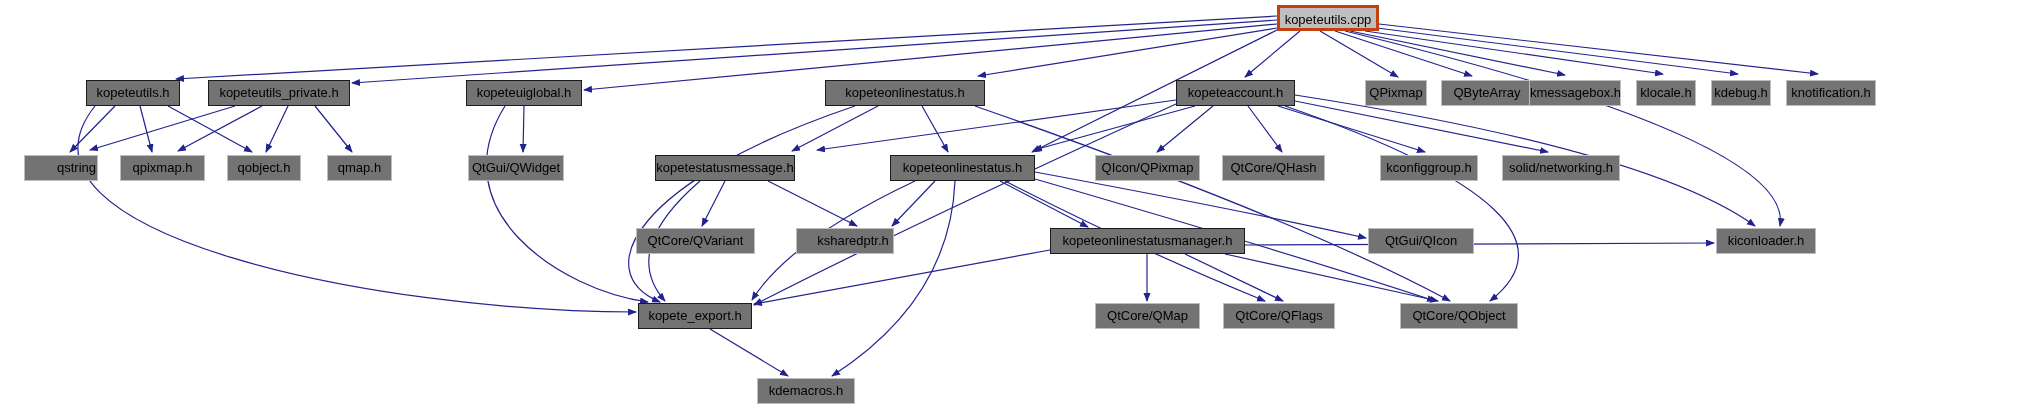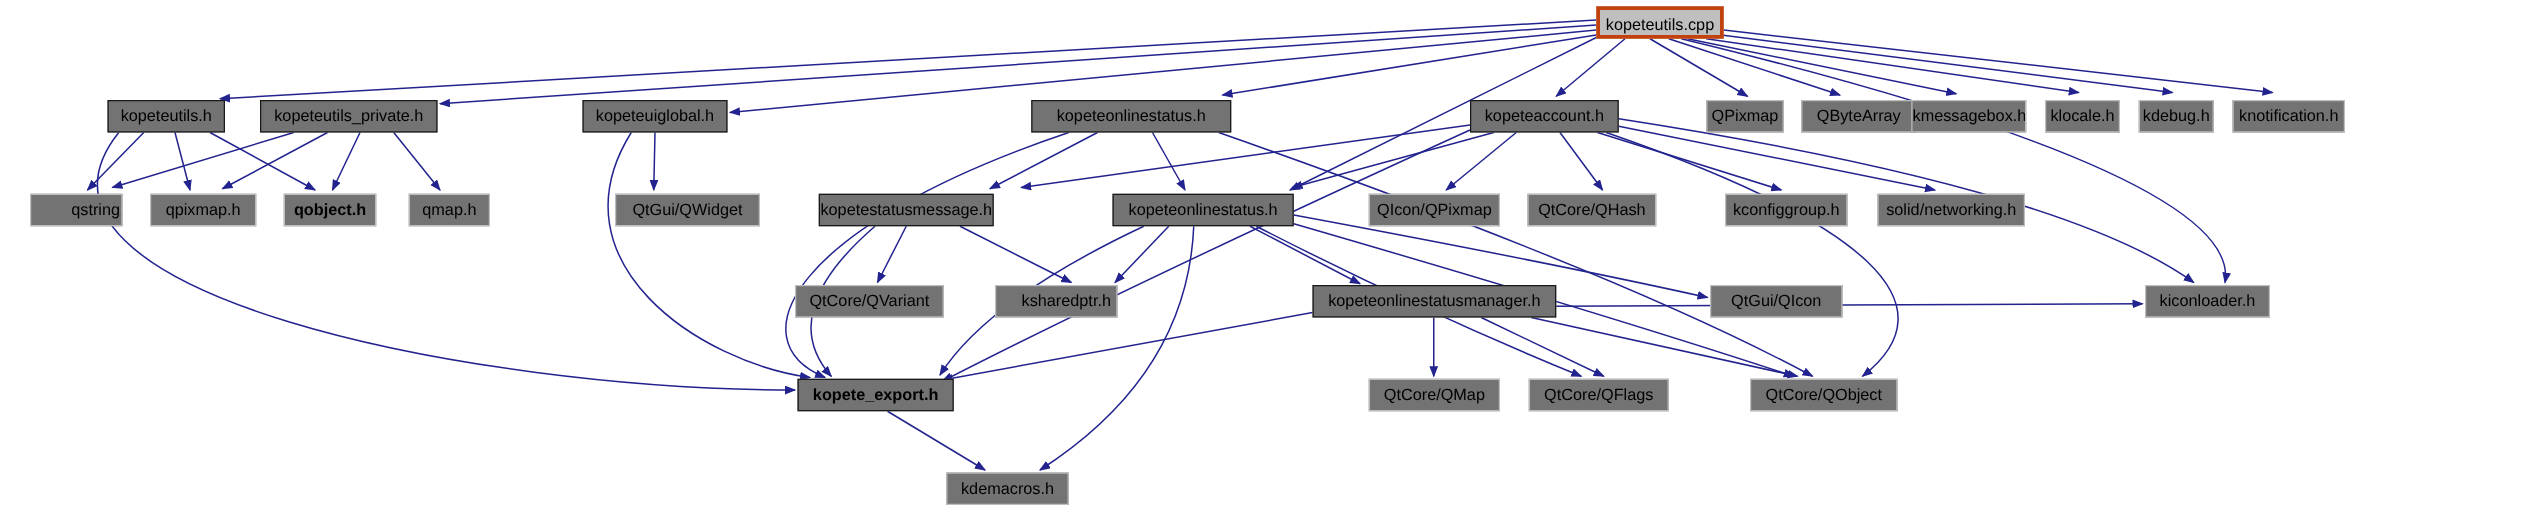--- a/index.html
+++ b/index.html
@@ -85,33 +85,33 @@
       <div class="node linked" style="left: 825px; top: 80px; width: 160px;">kopeteonlinestatus.h</div>
       <div class="node linked" style="left: 1176px; top: 80px; width: 119px;">kopeteaccount.h</div>
       <div class="node plain" style="left: 1365px; top: 80px; width: 62px;">QPixmap</div>
       <div class="node plain" style="left: 1441px; top: 80px; width: 92px;">QByteArray</div>
       <div class="node plain" style="left: 1529px; top: 80px; width: 92px;">kmessagebox.h</div>
       <div class="node plain" style="left: 1636px; top: 80px; width: 60px;">klocale.h</div>
       <div class="node plain" style="left: 1711px; top: 80px; width: 60px;">kdebug.h</div>
       <div class="node plain" style="left: 1786px; top: 80px; width: 90px;">knotification.h</div>
       <div class="node plain" style="left: 24px; top: 155px; width: 74px; padding-left: 32px;">qstring.h</div>
       <div class="node plain" style="left: 120px; top: 155px; width: 85px;">qpixmap.h</div>
-      <div class="node plain" style="left: 227px; top: 155px; width: 74px; font-weight: bold;">qobject.h</div>
+      <div class="node plain" style="left: 227px; top: 155px; width: 74px;">qobject.h</div>
       <div class="node plain" style="left: 327px; top: 155px; width: 65px;">qmap.h</div>
-      <div class="node plain" style="left: 492px; top: 155px; width: 116px;">QtGui/QWidget</div>
+      <div class="node plain" style="left: 468px; top: 155px; width: 96px;">QtGui/QWidget</div>
       <div class="node linked" style="left: 655px; top: 155px; width: 140px;">kopetestatusmessage.h</div>
       <div class="node linked" style="left: 890px; top: 155px; width: 145px; text-align: center;">kopeteonlinestatus.h</div>
       <div class="node plain" style="left: 1095px; top: 155px; width: 105px;">QIcon/QPixmap</div>
       <div class="node plain" style="left: 1222px; top: 155px; width: 103px;">QtCore/QHash</div>
       <div class="node plain" style="left: 1380px; top: 155px; width: 98px;">kconfiggroup.h</div>
       <div class="node plain" style="left: 1502px; top: 155px; width: 118px;">solid/networking.h</div>
       <div class="node plain" style="left: 636px; top: 228px; width: 119px;">QtCore/QVariant</div>
       <div class="node plain" style="left: 796px; top: 228px; width: 98px; padding-left: 16px;">ksharedptr.h</div>
       <div class="node linked" style="left: 1050px; top: 228px; width: 195px;">kopeteonlinestatusmanager.h</div>
       <div class="node plain" style="left: 1368px; top: 228px; width: 106px;">QtGui/QIcon</div>
       <div class="node plain" style="left: 1716px; top: 228px; width: 100px;">kiconloader.h</div>
-      <div class="node linked" style="left: 638px; top: 303px; width: 125px; font-weight: bold;">kopete_export.h</div>
+      <div class="node linked" style="left: 638px; top: 303px; width: 114px;">kopete_export.h</div>
       <div class="node plain" style="left: 1095px; top: 303px; width: 105px;">QtCore/QMap</div>
       <div class="node plain" style="left: 1223px; top: 303px; width: 112px;">QtCore/QFlags</div>
       <div class="node plain" style="left: 1400px; top: 303px; width: 118px;">QtCore/QObject</div>
       <div class="node plain" style="left: 757px; top: 378px; width: 98px;">kdemacros.h</div>
     </div>
 </div>
 
 </body></html>

